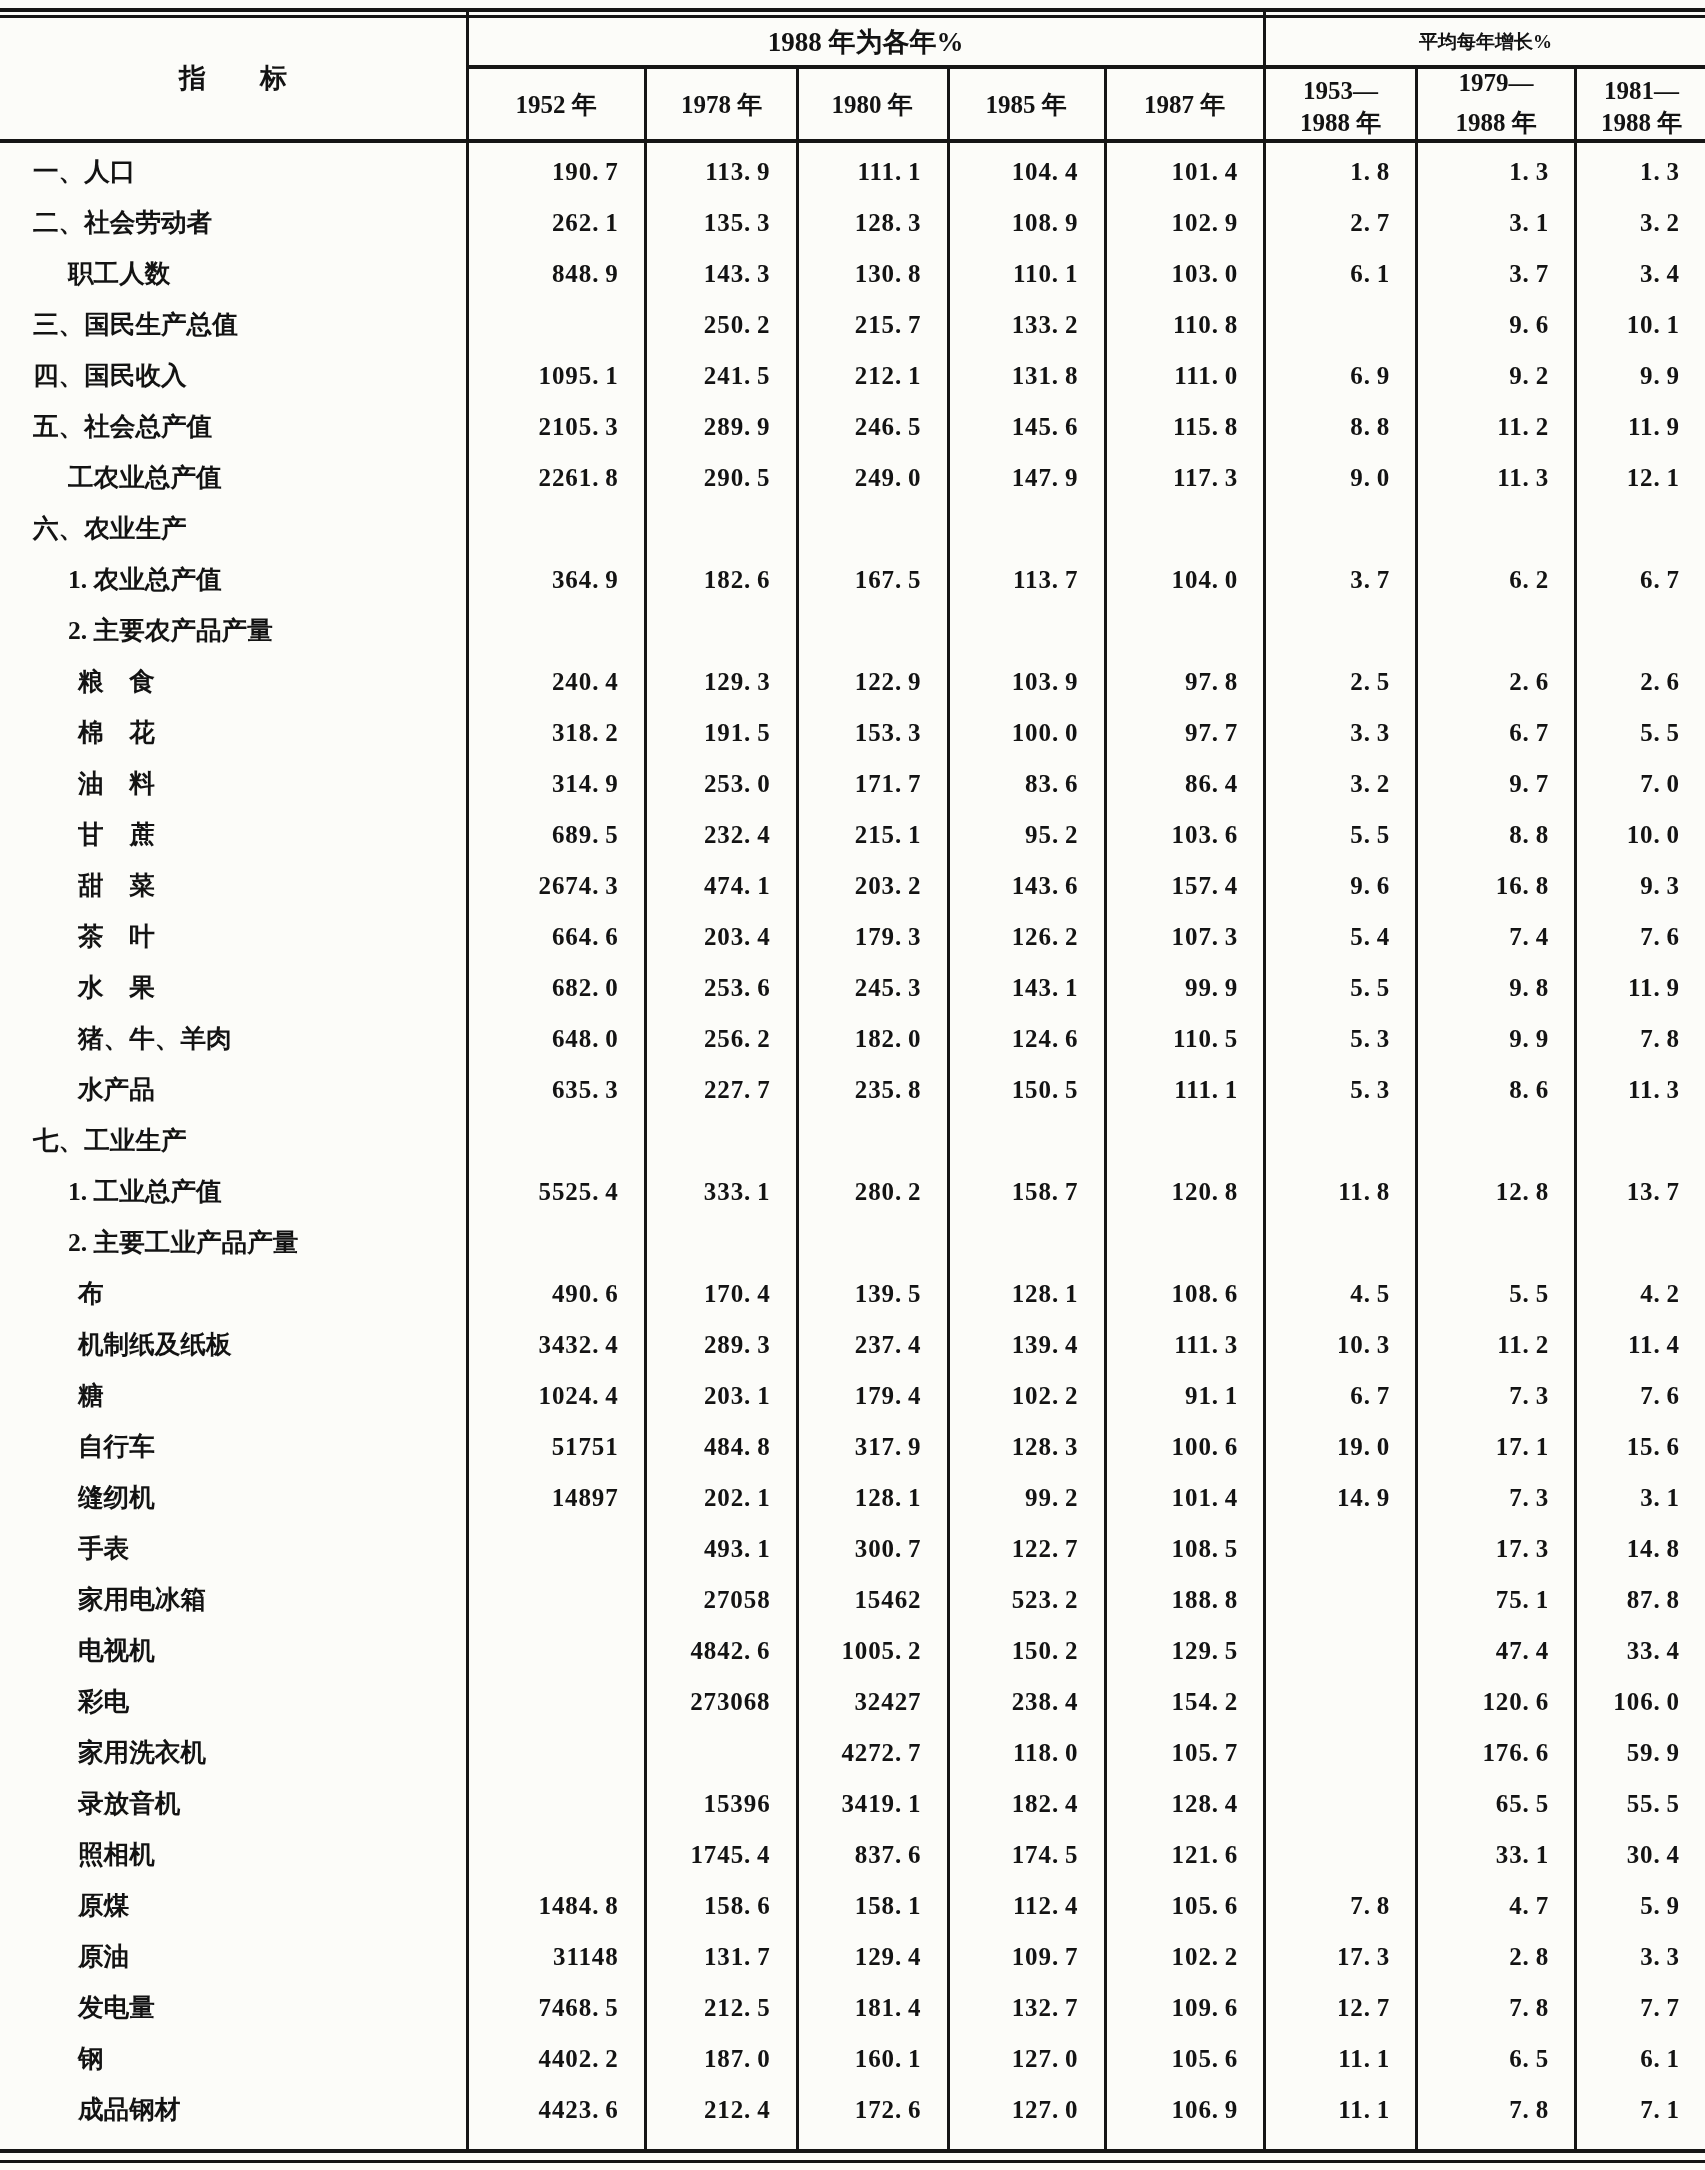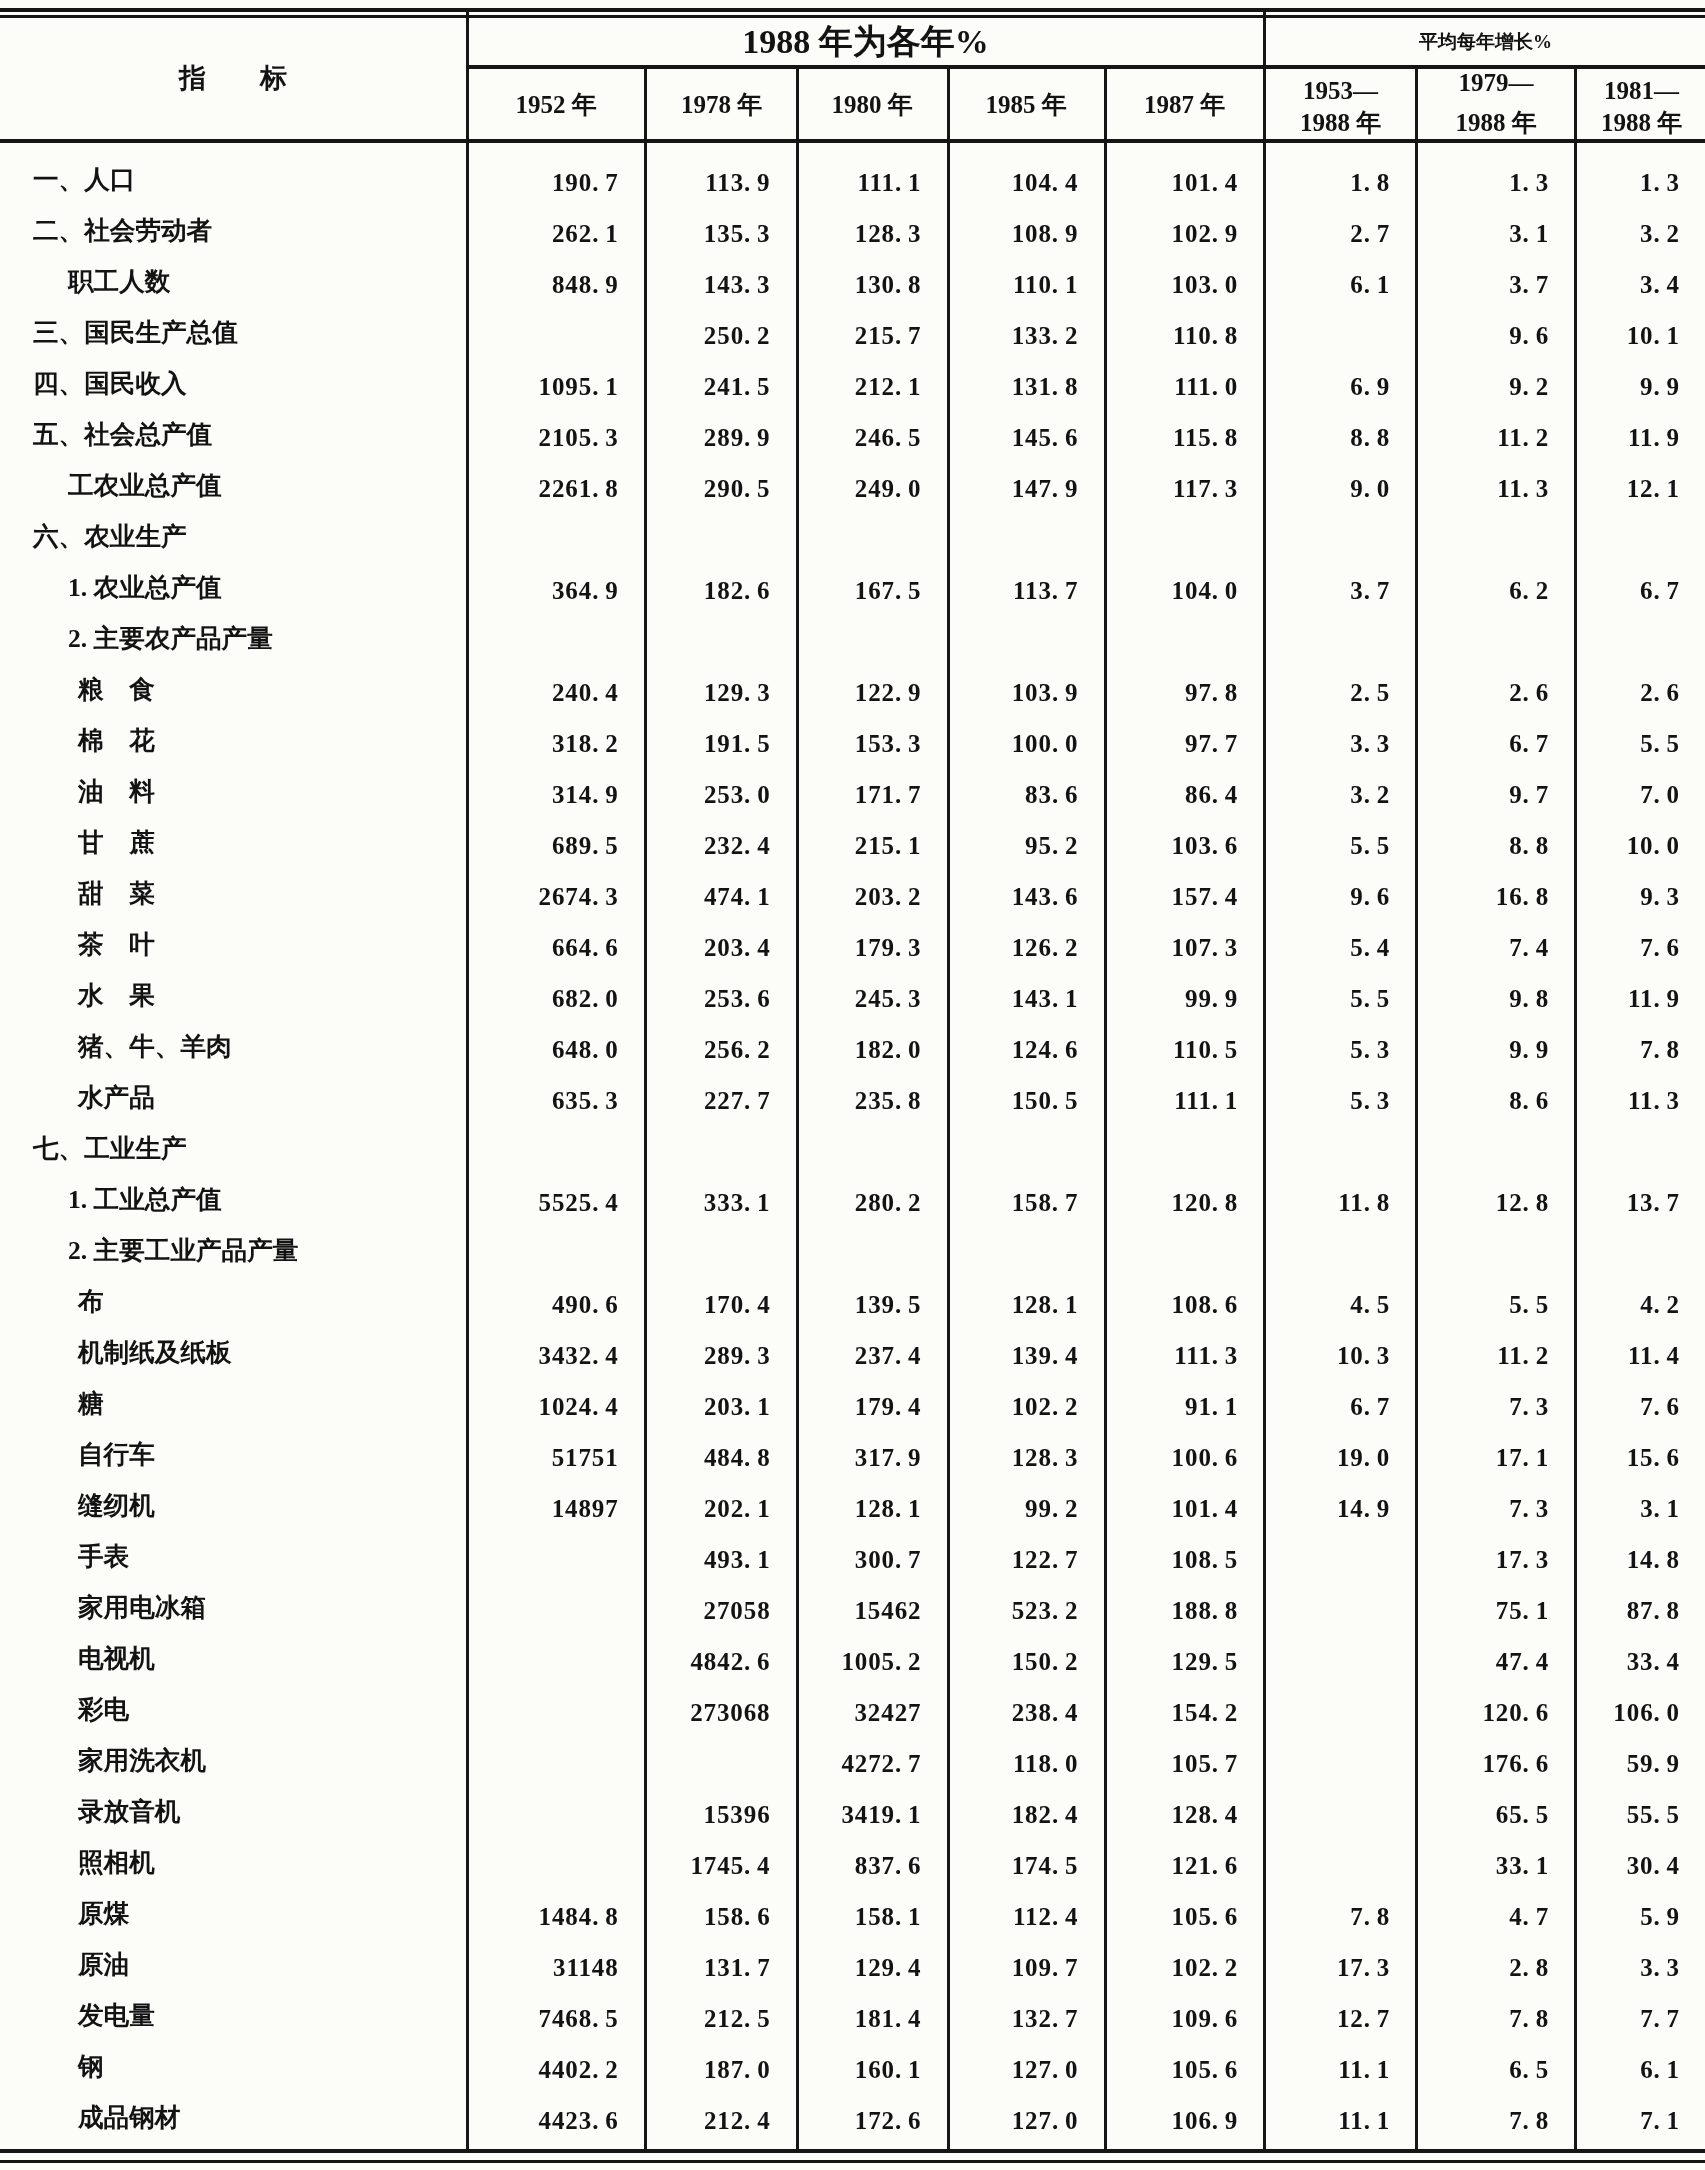--- a/index.html
+++ b/index.html
@@ -23,33 +23,33 @@
   
   .v-full{top:9.7px;height:2142px;width:2.6px;}
   .v-part{top:67px;height:2085px;width:2.6px;}
   .vx528{left:466px;} .vx730{left:644px;} .vx902{left:796px;}
   .vx1073{left:947px;} .vx1251{left:1104px;} .vx1432{left:1263px;}
   .vx1604{left:1415px;} .vx1784{left:1574px;}
 
   
   .hcell{position:absolute;display:flex;align-items:center;justify-content:center;text-align:center;}
   .ind-header{left:0;top:17.6px;width:466px;height:121px;font-size:27px;}
-  .group1{left:468px;top:18.5px;width:795px;height:47px;font-size:34px;}
+  .group1{left:468px;top:18.5px;width:795px;height:47px;font-size:27px;}
   .group2{left:1266px;top:18.5px;width:439px;height:47px;font-size:19px;}
   .colband{top:69px;height:70px;font-size:25px;}
   .hc0{left:468px;width:176px;} .hc1{left:647px;width:149px;}
   .hc2{left:798px;width:148px;} .hc3{left:949px;width:154px;}
   .hc4{left:1106px;width:157px;}
   .gc0{left:1266px;width:149px;} .gc1{left:1418px;width:156px;gap:8px;}
   .gc2{left:1577px;width:129px;}
   .two{flex-direction:column;line-height:32px;justify-content:flex-end;}
 
   
   .tbody{position:absolute;left:0;top:146px;width:1705px;}
-  .row{display:flex;height:51px;align-items:flex-end;}
+  .row{display:flex;height:51px;align-items:center;}
   .cell{box-sizing:border-box;white-space:nowrap;overflow:visible;}
   .lab{width:466px;font-size:25.6px;}
   .num{text-align:right;padding-right:25px;font-size:25px;letter-spacing:0.9px;}
   .w0{width:178px;} .w1{width:152px;} .w2{width:151px;} .w3{width:157px;}
   .w4{width:160px;} .w5{width:152px;} .w6{width:159px;} .w7{width:131px;}
   .ind0{padding-left:33px;} .ind1{padding-left:68px;} .ind2{padding-left:78px;}
 </style>
 </head>
 <body>
 

